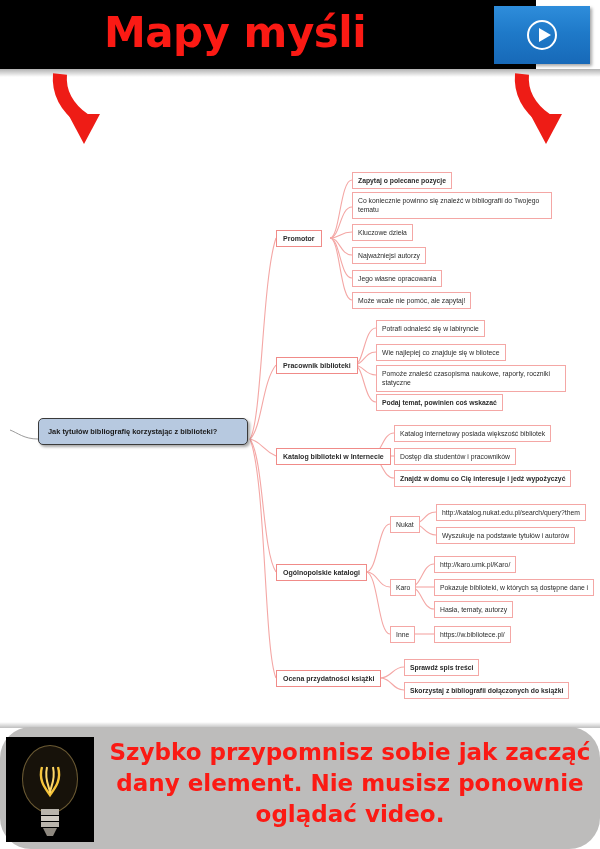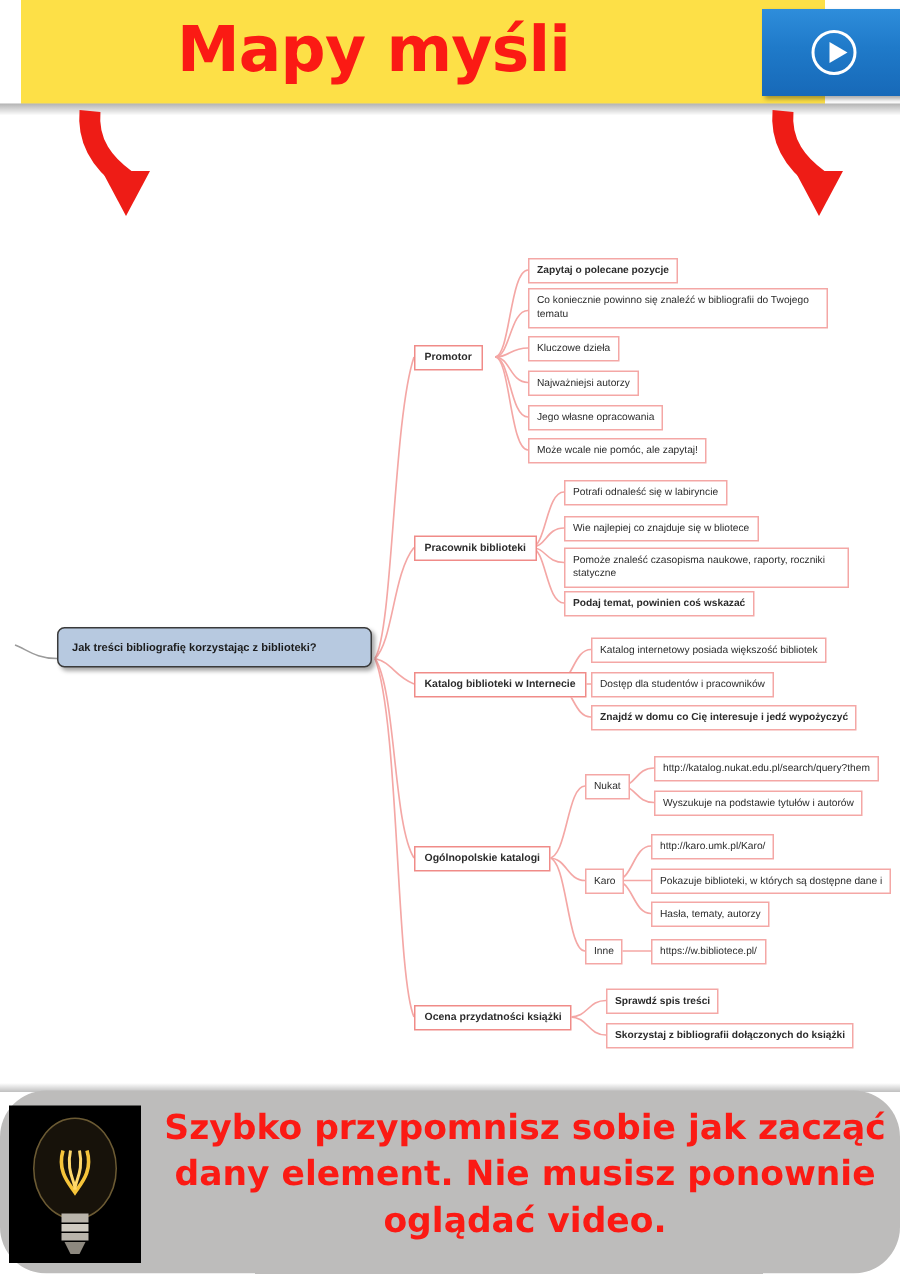--- a/index.html
+++ b/index.html
@@ -11,23 +11,23 @@
     width: 600px;
     height: 849px;
     font-family: "Liberation Sans", sans-serif;
     overflow: hidden;
     position: relative;
   }
 
   
   .header-band {
     position: absolute;
-    left: 14px; top: 0;
+    left: 0; top: 0;
     width: 536px; height: 69px;
-    background: #fde047;
+    background: #000000;
   }
   .header-title {
     position: absolute;
     left: 0; top: 4px;
     width: 470px;
     text-align: center;
     color: #fb1a14;
     font-size: 42px;
     font-weight: bold;
     font-family: "DejaVu Sans", sans-serif;
@@ -220,21 +220,21 @@
       <path d="M410 437 C 422 437, 422 437, 434 437"></path>
       <path d="M410 437 C 422 437, 422 459, 434 459"></path>
 
       <path d="M410 484 L 434 484"></path>
 
       <path d="M380 528 C 392 528, 392 517, 404 517"></path>
       <path d="M380 528 C 392 528, 392 540, 404 540"></path>
     </g>
   </svg>
 
-  <div class="center-node">Jak treści bibliografię korzystając z biblioteki?</div>
+  <div class="center-node">Jak tytułów bibliografię korzystając z biblioteki?</div>
 
   <div class="node branch" style="left:276px; top:80px;">Promotor</div>
   <div class="node bold" style="left:352px; top:22px;">Zapytaj o polecane pozycje</div>
   <div class="node wrap" style="left:352px; top:42px; width:200px;">Co koniecznie powinno się znaleźć w bibliografii do Twojego tematu</div>
   <div class="node" style="left:352px; top:74px;">Kluczowe dzieła</div>
   <div class="node" style="left:352px; top:97px;">Najważniejsi autorzy</div>
   <div class="node" style="left:352px; top:120px;">Jego własne opracowania</div>
   <div class="node" style="left:352px; top:142px;">Może wcale nie pomóc, ale zapytaj!</div>
 
   <div class="node branch" style="left:276px; top:207px;">Pracownik biblioteki</div>

